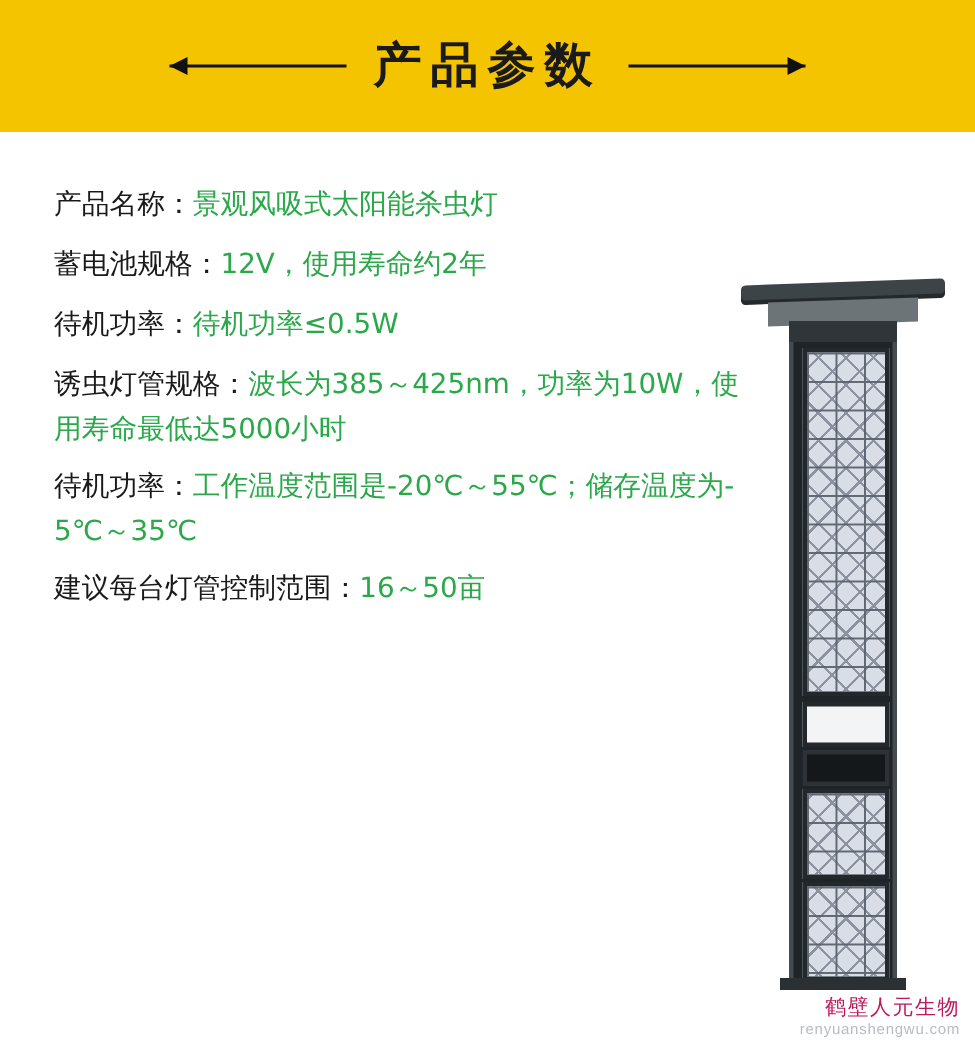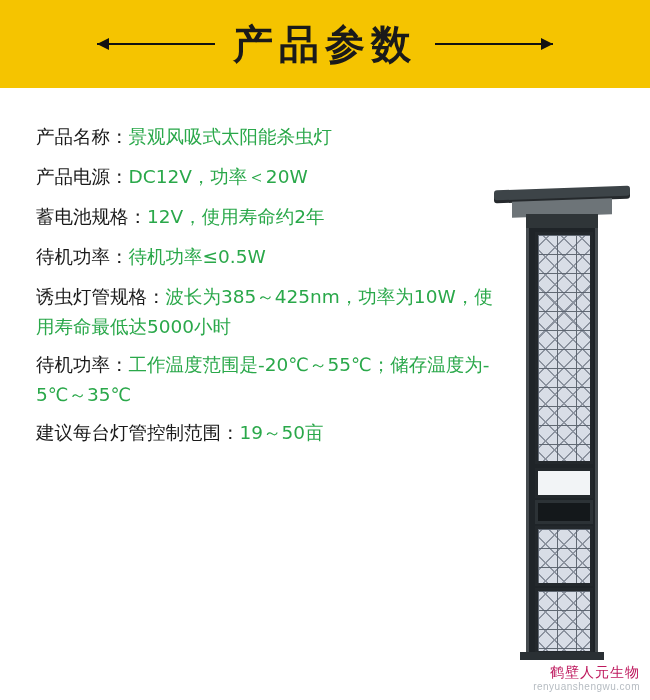--- a/index.html
+++ b/index.html
@@ -26,21 +26,21 @@
     justify-content: center;
   }
   .banner-inner {
     display: flex;
     align-items: center;
     justify-content: center;
     width: 100%;
     gap: 18px;
   }
   .banner-title {
-    font-size: 40px;
+    font-size: 32px;
     font-weight: bold;
     letter-spacing: 6px;
     color: #1a1a1a;
     font-family: "DejaVu Sans", "Liberation Sans", sans-serif;
     white-space: nowrap;
   }
   .arrow {
     position: relative;
     width: 118px;
     height: 14px;
@@ -245,36 +245,33 @@
   </div>
 </div>
 
 <div class="content">
 
   <div class="specs">
     <div class="spec-row">
       <span class="label">产品名称：</span><span class="value">景观风吸式太阳能杀虫灯</span>
     </div>
     <div class="spec-row">
-      <span class="label">产品电源：</span><span class="value">DC12V，功率＜20W</span>
-    </div>
-    <div class="spec-row">
       <span class="label">蓄电池规格：</span><span class="value">12V，使用寿命约2年</span>
     </div>
     <div class="spec-row">
       <span class="label">待机功率：</span><span class="value">待机功率≤0.5W</span>
     </div>
     <div class="spec-row tight">
       <span class="label">诱虫灯管规格：</span><span class="value">波长为385～425nm，功率为10W，使用寿命最低达5000小时</span>
     </div>
     <div class="spec-row tight">
       <span class="label">待机功率：</span><span class="value">工作温度范围是-20℃～55℃；储存温度为-5℃～35℃</span>
     </div>
     <div class="spec-row">
-      <span class="label">建议每台灯管控制范围：</span><span class="value">19～50亩</span>
+      <span class="label">建议每台灯管控制范围：</span><span class="value">16～50亩</span>
     </div>
   </div>
 
   <div class="product-img">
     <div class="lamp-top"></div>
     <div class="lamp-top2"></div>
     <div class="lamp-cap"></div>
     <div class="pole">
       <div class="panel panel-a">
         <div class="grid"></div>

